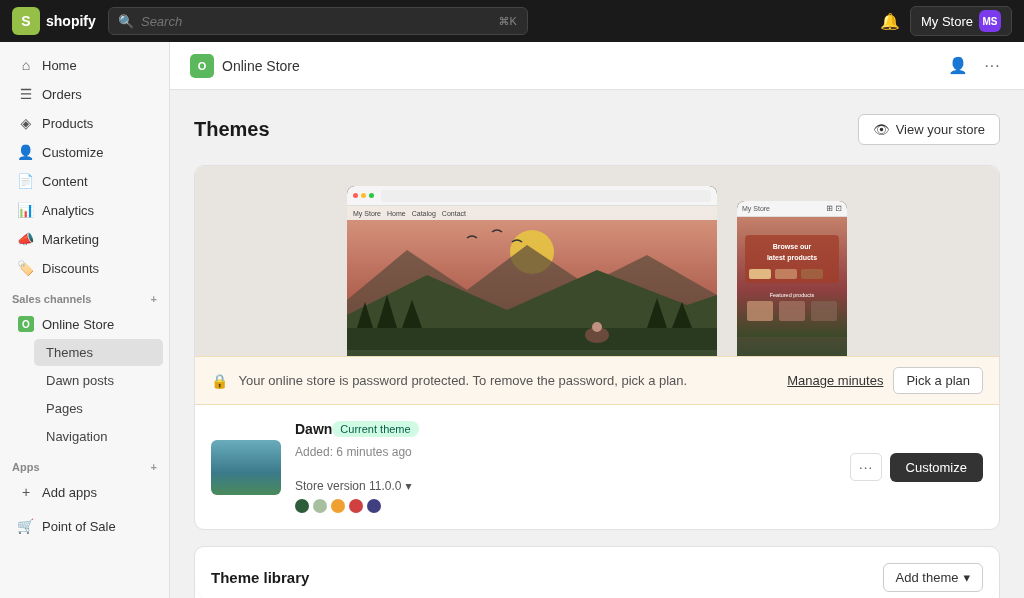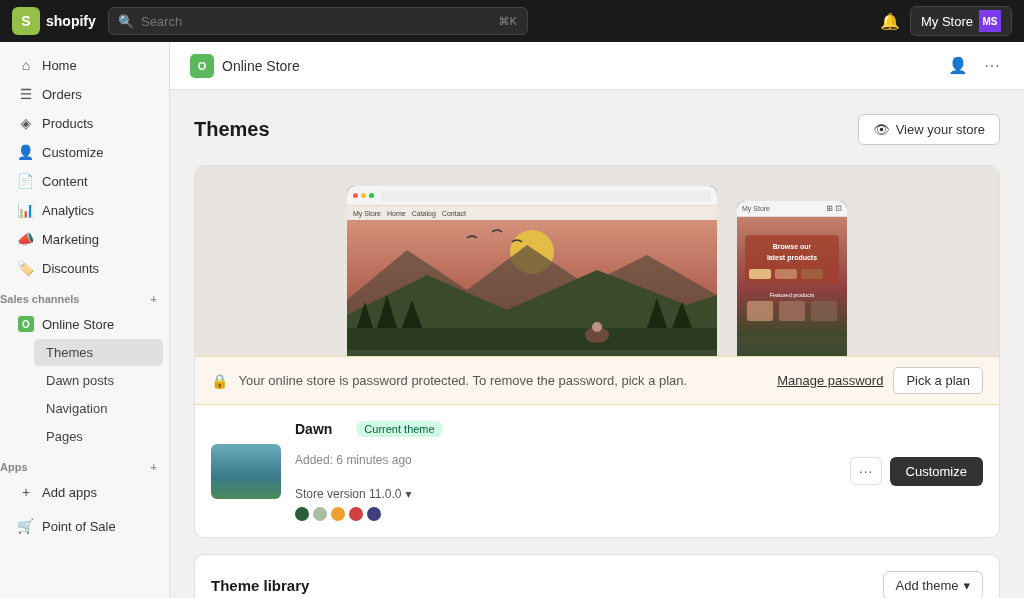--- a/index.html
+++ b/index.html
@@ -20,31 +20,31 @@
     }
     .shopify-bag {
       width: 28px; height: 28px; background: #96bf48; border-radius: 6px;
       display: flex; align-items: center; justify-content: center; color: white; font-size: 14px; font-weight: bold;
     }
     .search-bar {
       flex: 1; max-width: 420px; background: #2c2c2c; border: 1px solid #444; border-radius: 6px;
       display: flex; align-items: center; padding: 0 10px; height: 28px; color: #aaa;
     }
     .search-bar input {
-      background: transparent; border: none; outline: none; color: #ef4444; font-size: 13px; flex: 1;
+      background: transparent; border: none; outline: none; color: #ef4444; font-size: 13px; flex: 1; font-style: italic;
     }
     .search-shortcut { font-size: 11px; color: #888; margin-left: 8px; }
     .topnav-right { margin-left: auto; display: flex; align-items: center; gap: 10px; }
     .bell-icon { color: #aaa; font-size: 16px; cursor: pointer; }
     .store-btn {
       background: #2c2c2c; border: 1px solid #444; border-radius: 6px;
       display: flex; align-items: center; gap: 6px; padding: 3px 10px; color: #fff; font-size: 13px; cursor: pointer;
     }
     .store-avatar {
-      width: 22px; height: 22px; background: #7c3aed; border-radius: 0;
+      width: 22px; height: 22px; background: #7c3aed; border-radius: 6px;
       display: flex; align-items: center; justify-content: center; color: white; font-size: 10px; font-weight: bold;
     }
 
     
     .main-layout {
       display: flex; flex: 1; overflow: hidden;
     }
 
     
     .sidebar {
@@ -53,21 +53,21 @@
     }
     .sidebar-item {
       display: flex; align-items: center; gap: 8px; padding: 6px 12px;
       color: #333; cursor: pointer; border-radius: 5px; margin: 1px 6px;
       font-size: 13px;
     }
     .sidebar-item.active { background: #e3e3e3; font-weight: 500; }
     .sidebar-icon { width: 16px; height: 16px; display: flex; align-items: center; justify-content: center; color: #555; font-size: 14px; flex-shrink: 0; }
     .sidebar-section-label {
       display: flex; align-items: flex-end; justify-content: space-between;
-      padding: 10px 12px 4px 0; color: #888; font-size: 11px; font-weight: 600; text-transform: none;
+      padding: 10px 12px 4px 12px; color: #888; font-size: 11px; font-weight: 600; text-transform: none;
     }
     .sidebar-sub {
       padding-left: 28px;
     }
     .sidebar-sub .sidebar-item {
       font-size: 13px; color: #444;
     }
     .sidebar-sub .sidebar-item.active {
       background: #e0e0e0; font-weight: 500;
     }
@@ -164,21 +164,21 @@
       padding: 16px; display: flex; align-items: center; gap: 14px;
     }
     .theme-thumb {
       width: 70px; height: 55px; border-radius: 6px; overflow: hidden; flex-shrink: 0;
       background: linear-gradient(135deg, #7ab8c8, #4a8a9a);
     }
     .theme-thumb-inner {
       width: 100%; height: 100%; background: linear-gradient(180deg, #6aacbc 0%, #3a7a8a 60%, #4a8a5a 100%);
     }
     .theme-details { flex: 1; }
-    .theme-name-row { display: flex; align-items: center; gap: 24px; margin-bottom: 16px; }
+    .theme-name-row { display: flex; align-items: center; gap: 0; margin-bottom: 8px; }
     .theme-name { font-size: 14px; font-weight: 600; color: #1a1a1a; }
     .current-badge {
       background: #d1fae5; color: #065f46; font-size: 11px; font-weight: 500;
       padding: 2px 8px; border-radius: 12px;
     }
     .theme-meta { font-size: 12px; color: #888; margin-bottom: 20px; }
     .theme-version { display: flex; align-items: center; gap: 4px; font-size: 12px; color: #555; }
     .theme-actions { display: flex; align-items: center; gap: 8px; }
     .dots-btn {
       background: #fff; border: 1px solid #ddd; border-radius: 5px; padding: 5px 8px;
@@ -281,24 +281,24 @@
     </div>
 
     <div class="sidebar-sub">
       <div class="sidebar-item active">
         <span>Themes</span>
       </div>
       <div class="sidebar-item">
         <span>Dawn posts</span>
       </div>
       <div class="sidebar-item">
+        <span>Pages</span>
+      </div>
+      <div class="sidebar-item">
         <span>Navigation</span>
-      </div>
-      <div class="sidebar-item">
-        <span>Pages</span>
       </div>
     </div>
 
     <div class="sidebar-section-label">
       <span>Apps</span>
       <span class="sidebar-chevron">+</span>
     </div>
     <div class="sidebar-item">
       <span class="sidebar-icon">+</span>
       <span>Add apps</span>
@@ -419,21 +419,21 @@
                 <rect x="42" y="84" width="26" height="20" rx="2" fill="#a07060" opacity="0.8"></rect>
                 <rect x="74" y="84" width="26" height="20" rx="2" fill="#806050" opacity="0.8"></rect>
               </svg>
             </div>
           </div>
         </div>
 
         <div class="password-banner">
           <span class="lock-icon">🔒</span>
           <span class="password-text">Your online store is password protected. To remove the password, pick a plan.</span>
-          <button class="manage-password-btn">Manage password</button>
+          <button class="manage-password-btn">Manage minutes</button>
           <button class="pick-plan-btn">Pick a plan</button>
         </div>
 
         <div class="theme-info-row">
           <div class="theme-thumb">
             <div class="theme-thumb-inner"></div>
           </div>
           <div class="theme-details">
             <div class="theme-name-row">
               <span class="theme-name">Dawn</span>

